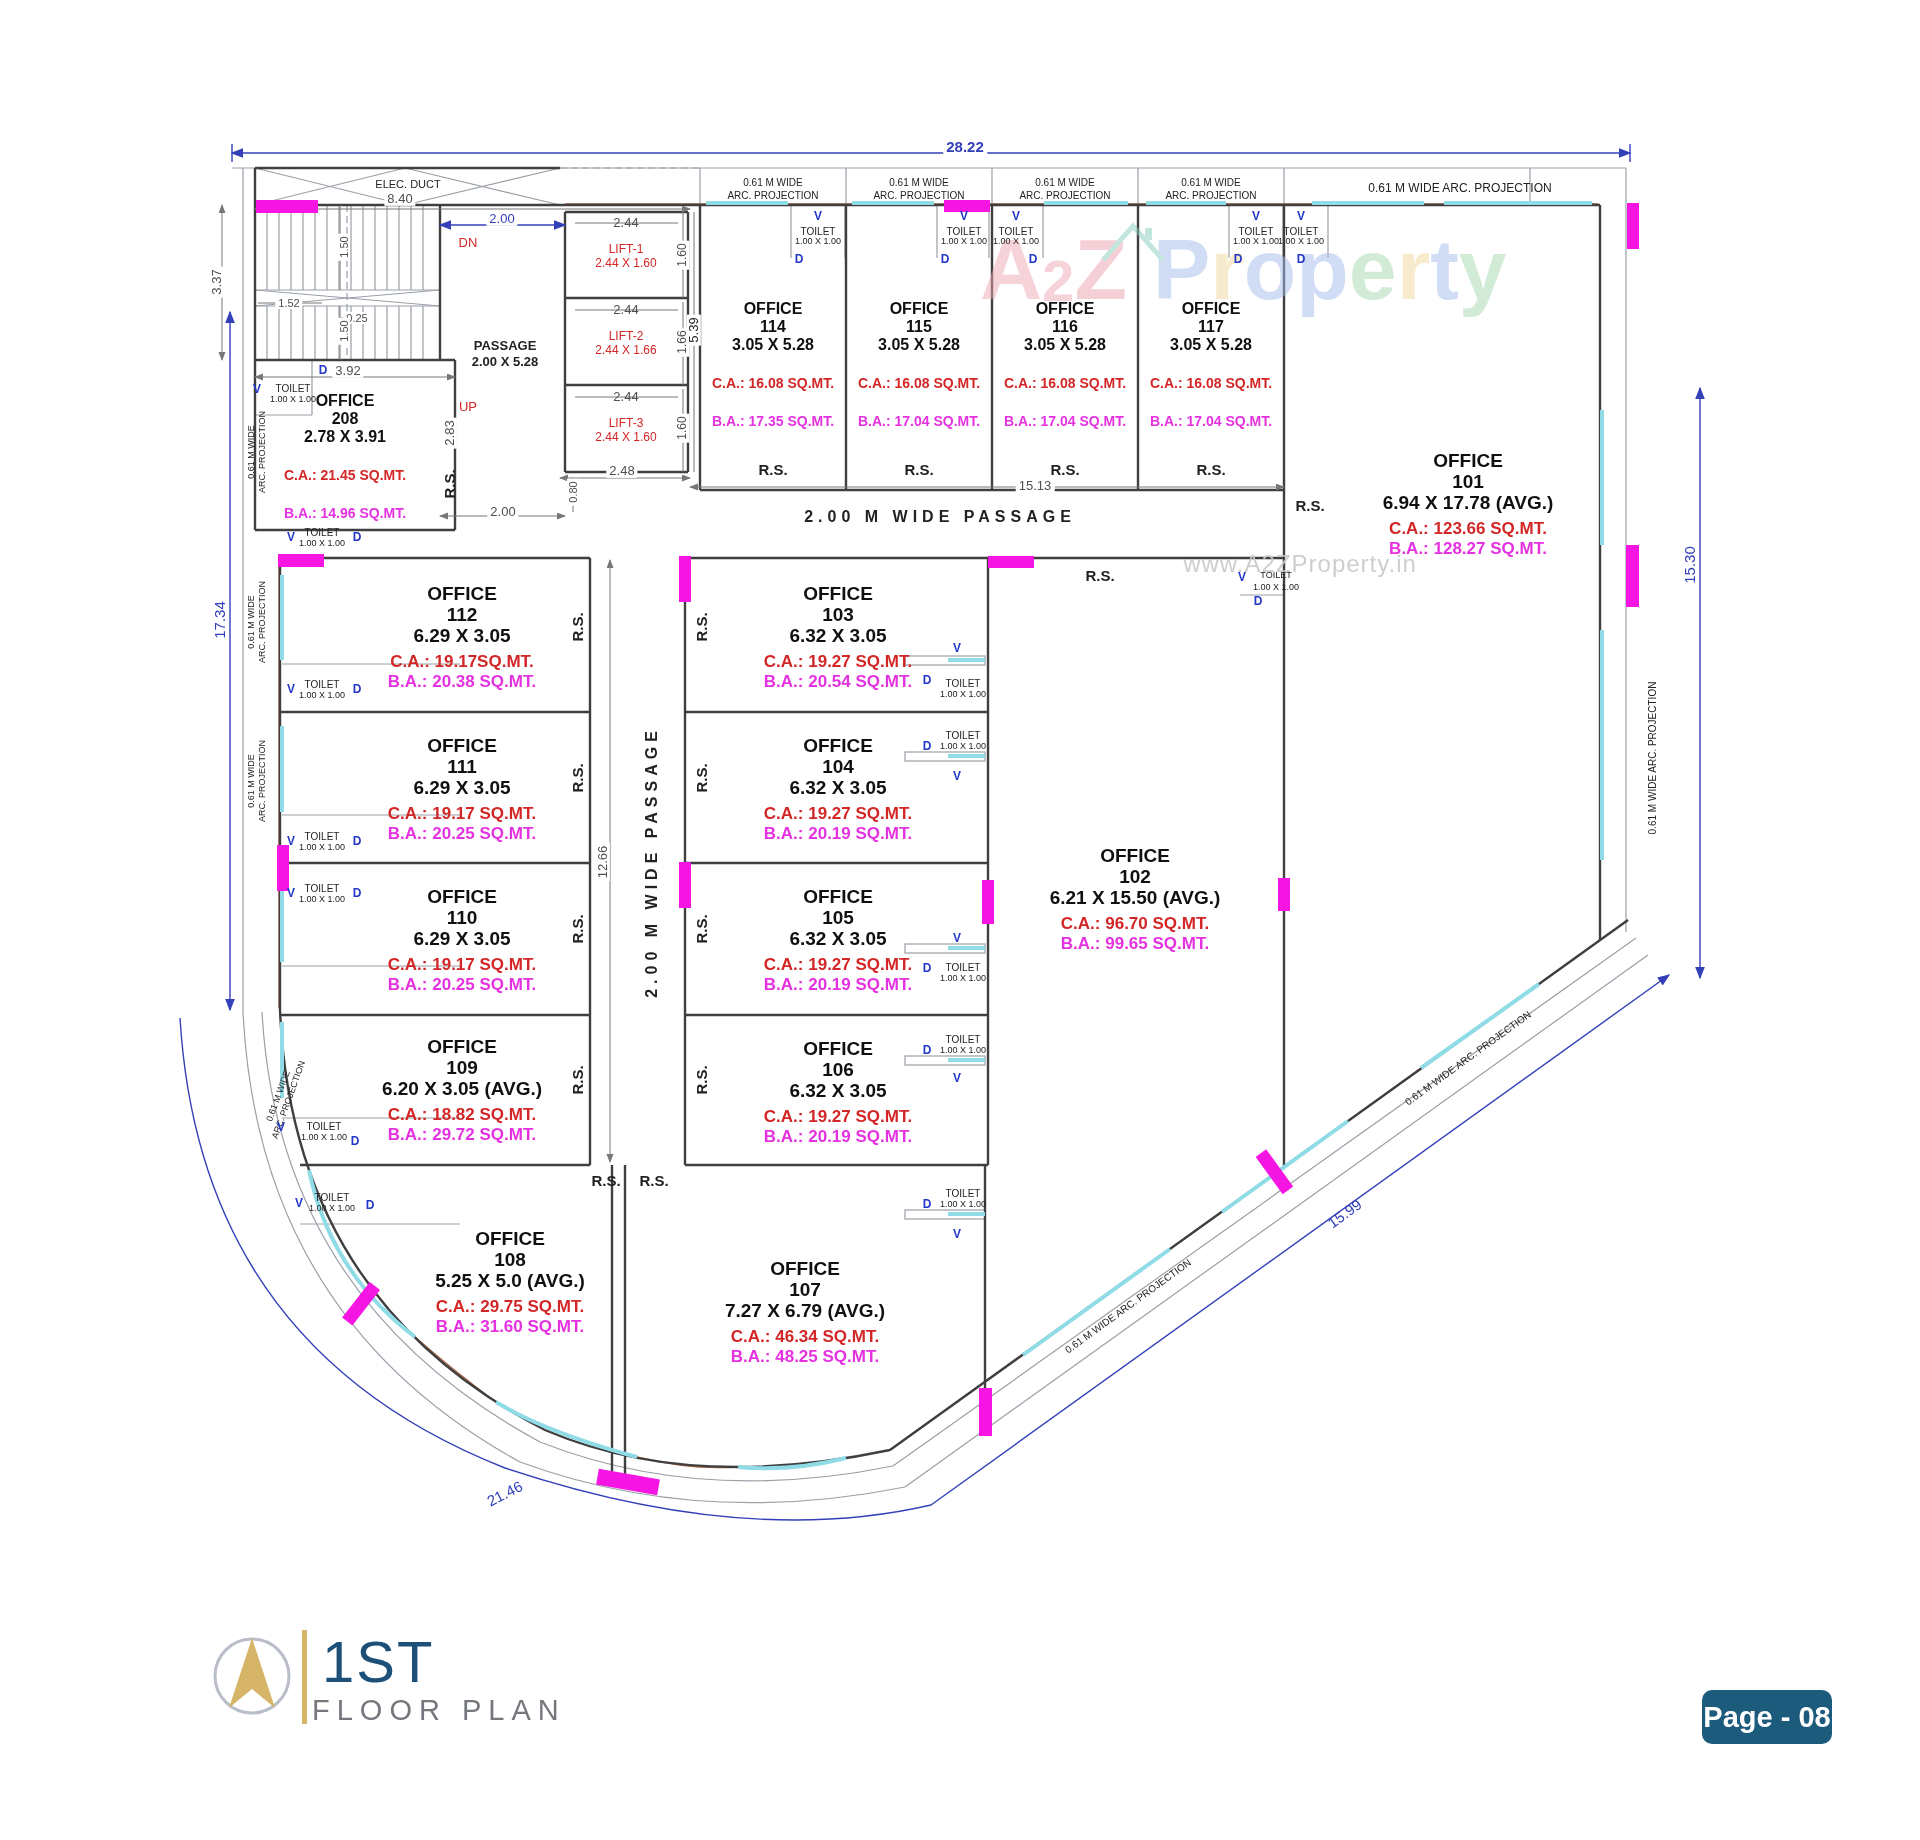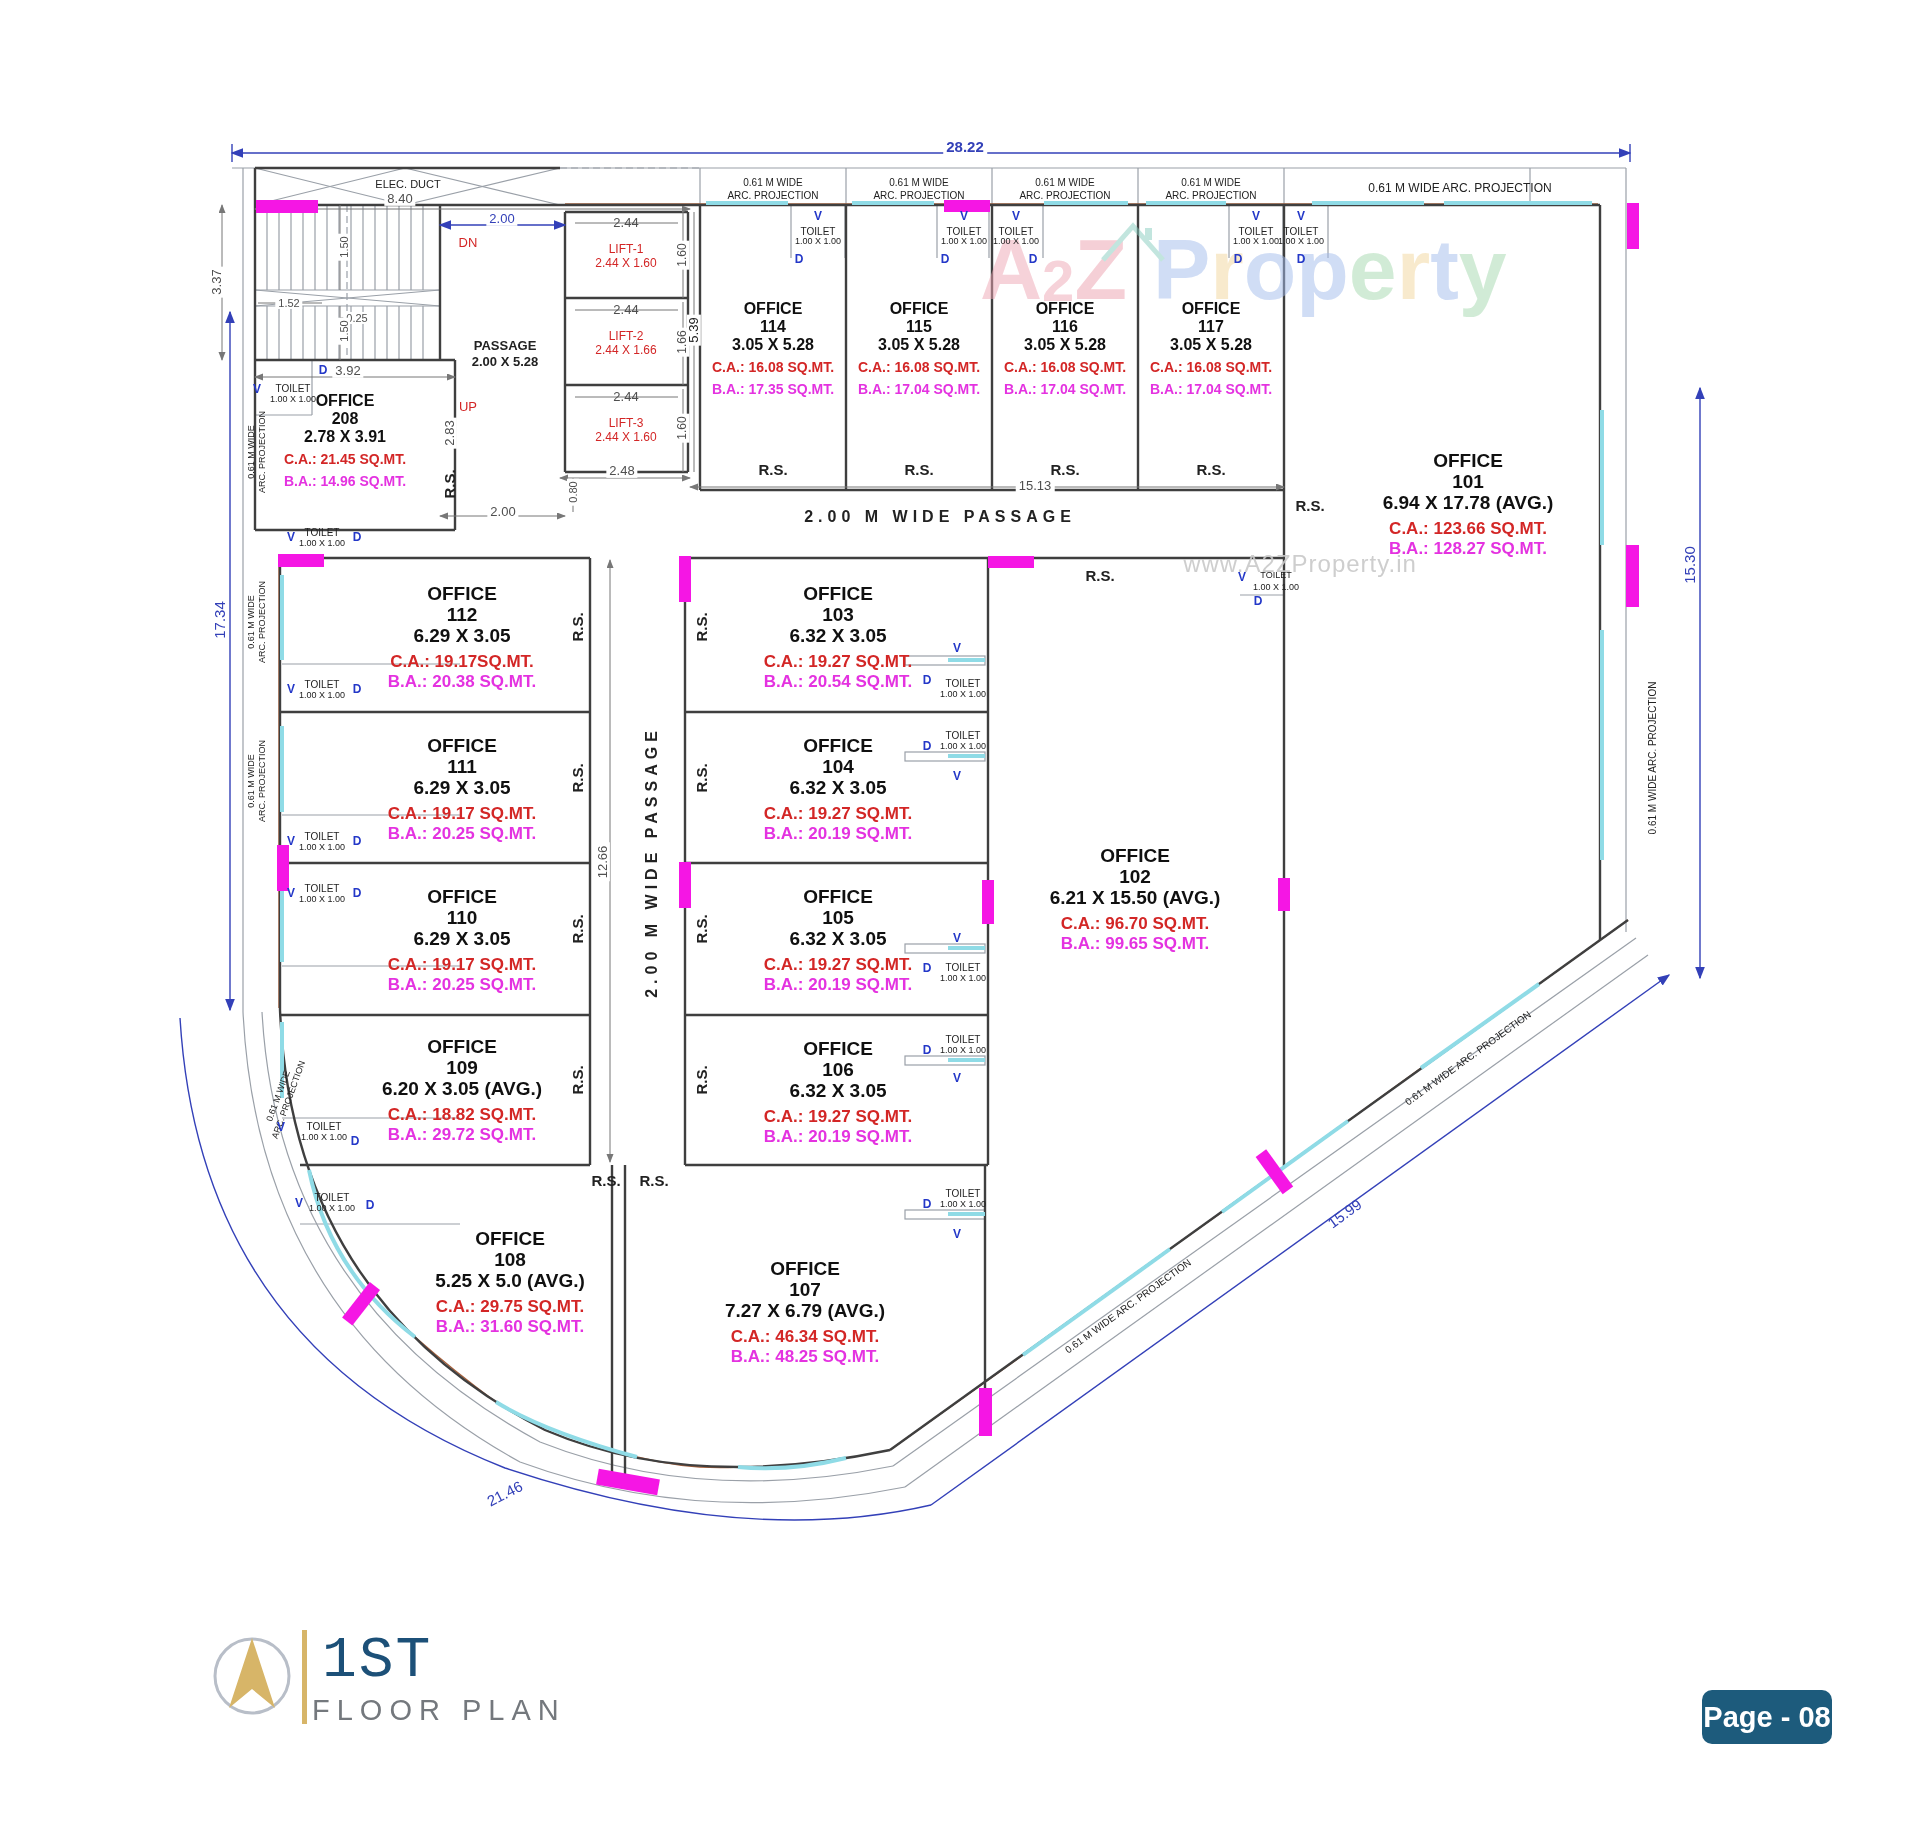--- a/index.html
+++ b/index.html
@@ -17,27 +17,27 @@
   .bl{color:#3340b8}.gy{color:#4f4f4f}
   .rd{color:#d32626;font-weight:400}
   .vb{color:#2438c8;font-weight:700}
   .wbg{background:#fff;padding:0 3px}
   .ls{letter-spacing:5px}
   .ofc{position:absolute;z-index:3;transform:translateX(-50%);text-align:center}
   .on{font-size:19px;font-weight:700;color:#101010;line-height:21px}
   .oca{font-size:17px;font-weight:700;color:#d32626;line-height:21px;margin-top:5px}
   .oba{font-size:17px;font-weight:700;color:#e432e0;line-height:20px}
   .sm .on{font-size:16px;line-height:18px}
-  .sm .oca,.sm .oba{font-size:14px;line-height:18px;margin-top:4px}
+  .sm .oca,.sm .oba{font-size:14px;line-height:18px;margin-top:20px}
   .wm{position:absolute;left:980px;top:226px;z-index:2;opacity:.5;display:flex;align-items:flex-start;font-weight:700}
   .wl{font-size:86px;font-weight:700;line-height:1}
   .wl2{font-size:58px;padding-top:26px;line-height:1}
   .wsp{width:26px}
   #wurl{position:absolute;left:1300px;top:564px;transform:translate(-50%,-50%);z-index:2;color:#c9c9c9;font-size:24px;letter-spacing:1px;opacity:.9;white-space:nowrap}
-  #logo-1st{position:absolute;left:322px;top:1628px;z-index:3;font-family:Liberation Mono, monospace;font-size:58px;color:#1c5078;letter-spacing:2px}
+  #logo-1st{position:absolute;left:322px;top:1628px;z-index:3;font-family:Liberation Sans, sans-serif;font-size:58px;color:#1c5078;letter-spacing:2px}
   #logo-sub{position: absolute;left:312px;top:1694px;z-index:3;font-size:29px;letter-spacing:7px;color:#74787d}
   #logo-bar{position:absolute;left:302px;top:1630px;width:5px;height:94px;background:#d7b568;z-index:3}
   #logo-mark{position:absolute;left:208px;top:1632px;z-index:3}
   #page-badge{position:absolute;left:1702px;top:1690px;width:130px;height:54px;background:#1d5b7c;border-radius:10px;z-index:3;display:flex;align-items:center;justify-content:center}
   #page-badge div{color:#fff;font-size:29px;font-weight:700}
   .al{line-height:1.25}
 </style>
 </head>
 <body>
 

